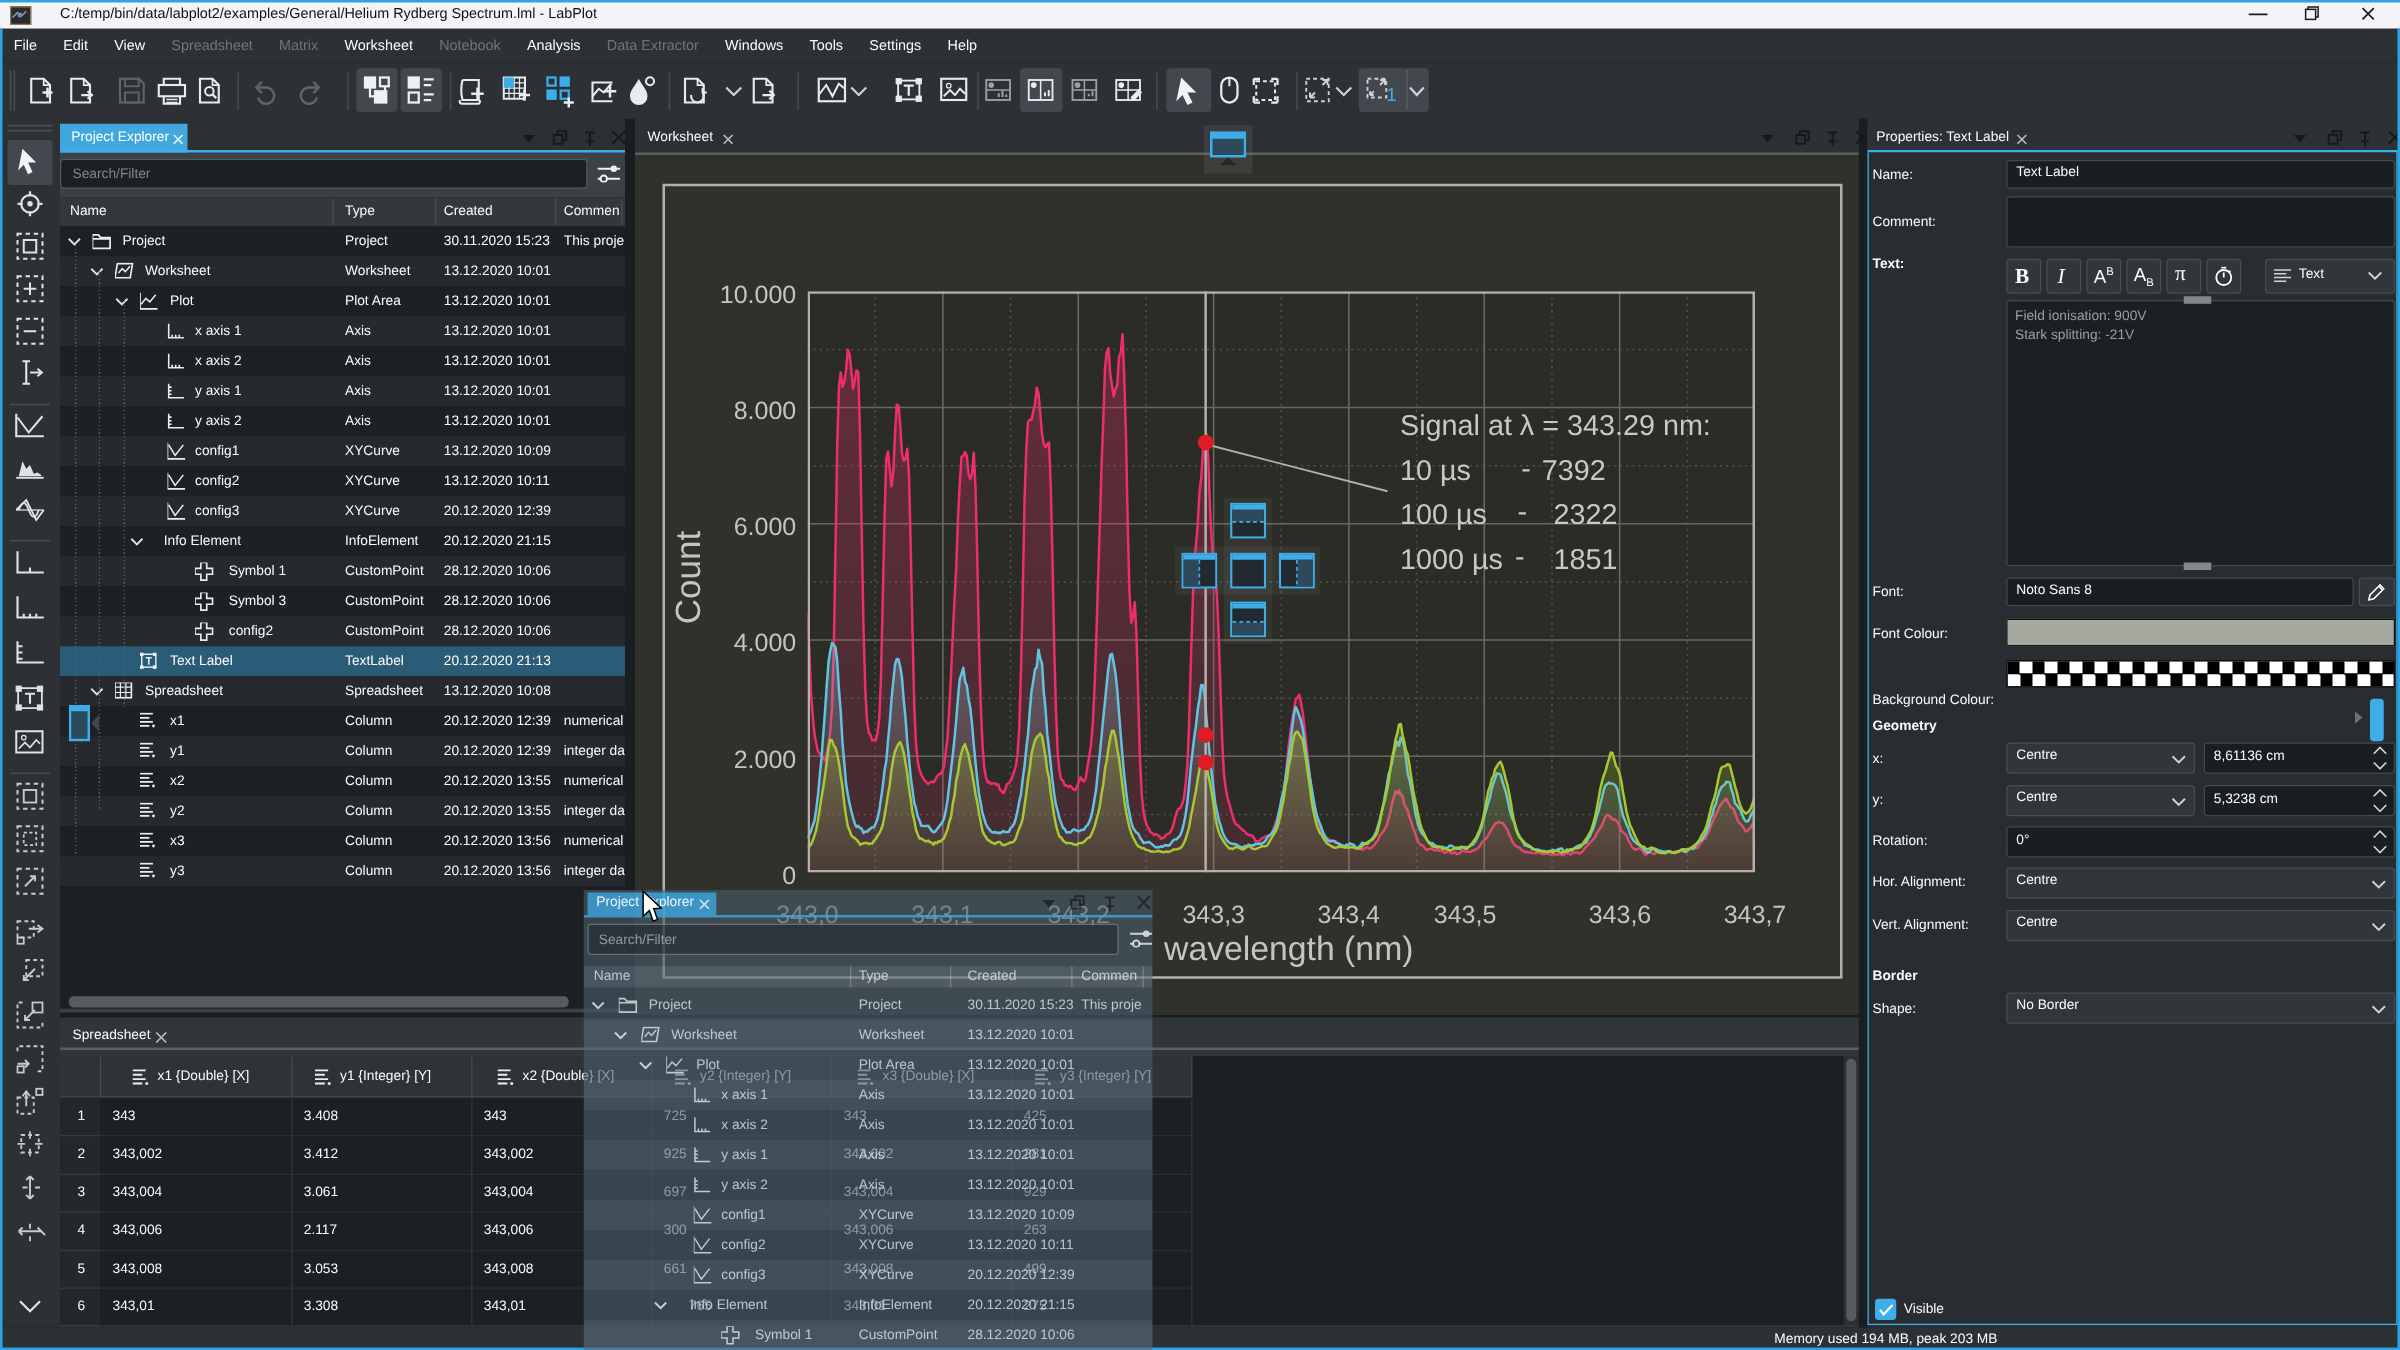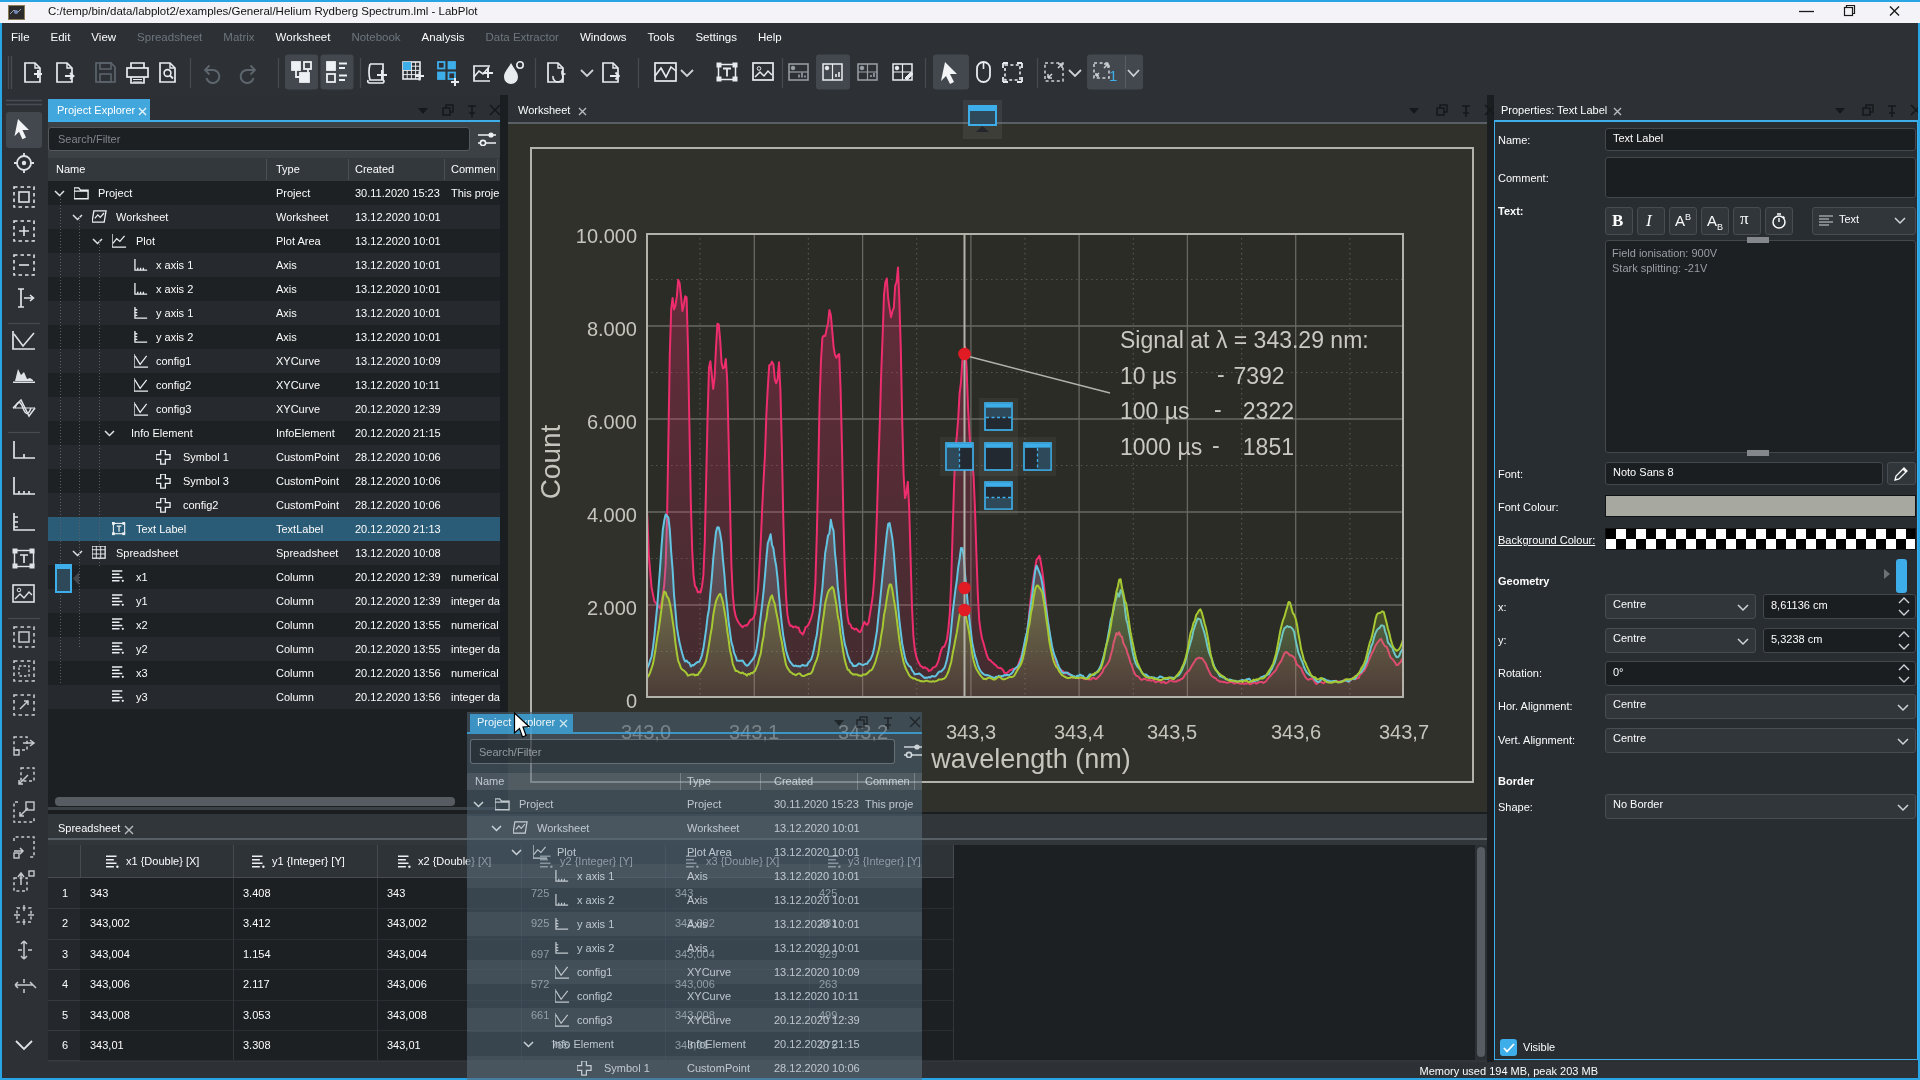--- a/index.html
+++ b/index.html
@@ -705,21 +705,21 @@
 <div class="lbl" style="left:4px;top:373px;">Font:</div>
 <div class="inp" style="left:111px;top:367px;width:278px;height:23px;">
       <span style="position:absolute;left:7px;top:3px;">Noto Sans 8</span>
     </div>
 <div class="abs" style="left:393px;top:367px;width:29px;height:23px;background:#31363b;border:1px solid #474d52;border-radius:3px;"></div>
 <svg class="abs" style="left:400px;top:371px;" width="15" height="15" viewBox="0 0 15 15">
       <path d="M1 14 l1 -4 l8 -8 l3 3 l-8 8 z M9 3 l3 3" fill="none" stroke="#fcfcfc" stroke-width="1.3"></path>
     </svg>
 <div class="lbl" style="left:4px;top:406px;">Font Colour:</div>
 <div class="abs" style="left:111px;top:400px;width:311px;height:22px;background:#a7a9a1;border:1px solid #101214;"></div>
-<div class="lbl" style="left:4px;top:439px;text-decoration:underline;">Background Colour:</div>
+<div class="lbl" style="left:4px;top:459px;">Background Colour:</div>
 <div class="abs" style="left:111px;top:433px;width:311px;height:22px;border:1px solid #101214;background:repeating-conic-gradient(#ffffff 0% 25%, #000000 0% 50%) 0 0/20px 20px;"></div>
 <div class="lbl" style="left:4px;top:480px;font-weight:bold;">Geometry</div>
 <div class="lbl" style="left:4px;top:506px;">x:</div>
 <div class="abs" style="left:111px;top:499px;width:151px;height:25px;background:#31363b;border:1px solid #474d52;border-radius:3px;"></div>
 <div class="abs" style="left:119px;top:503px;font-size:11px;color:#fcfcfc;">Centre</div>
 <svg class="abs" style="left:243px;top:509px;" width="12" height="8">
       <path d="M1 1 l5 5 l5 -5" stroke="#cfd4d8" fill="none" stroke-width="1.5"></path>
     </svg>
 <div class="inp" style="left:269px;top:499px;width:153px;height:25px;">
       <span style="position:absolute;left:7px;top:4px;">8,61136 cm</span>
@@ -839,32 +839,32 @@
 <div class="abs" style="left:42px;top:103px;font-size:11px;color:#fcfcfc;">343,002</div>
 <div class="abs" style="left:195px;top:103px;font-size:11px;color:#fcfcfc;">3.412</div>
 <div class="abs" style="left:339px;top:103px;font-size:11px;color:#fcfcfc;">343,002</div>
 <div class="abs" style="left:483px;top:103px;font-size:11px;color:#fcfcfc;">925</div>
 <div class="abs" style="left:627px;top:103px;font-size:11px;color:#fcfcfc;">343,002</div>
 <div class="abs" style="left:771px;top:103px;font-size:11px;color:#fcfcfc;">281</div>
 <div class="abs" style="left:32px;top:125px;width:873px;height:1px;background:#2a2e32;"></div>
 <div class="abs" style="left:0px;top:125px;width:32px;height:1px;background:#363b40;"></div>
 <div class="abs" style="left:8px;top:134px;width:18px;text-align:center;font-size:11px;color:#fcfcfc;">3</div>
 <div class="abs" style="left:42px;top:134px;font-size:11px;color:#fcfcfc;">343,004</div>
-<div class="abs" style="left:195px;top:134px;font-size:11px;color:#fcfcfc;">1.154</div>
+<div class="abs" style="left:195px;top:134px;font-size:11px;color:#fcfcfc;">3.061</div>
 <div class="abs" style="left:339px;top:134px;font-size:11px;color:#fcfcfc;">343,004</div>
 <div class="abs" style="left:483px;top:134px;font-size:11px;color:#fcfcfc;">697</div>
 <div class="abs" style="left:627px;top:134px;font-size:11px;color:#fcfcfc;">343,004</div>
 <div class="abs" style="left:771px;top:134px;font-size:11px;color:#fcfcfc;">929</div>
 <div class="abs" style="left:32px;top:155px;width:873px;height:1px;background:#2a2e32;"></div>
 <div class="abs" style="left:0px;top:155px;width:32px;height:1px;background:#363b40;"></div>
 <div class="abs" style="left:8px;top:164px;width:18px;text-align:center;font-size:11px;color:#fcfcfc;">4</div>
 <div class="abs" style="left:42px;top:164px;font-size:11px;color:#fcfcfc;">343,006</div>
 <div class="abs" style="left:195px;top:164px;font-size:11px;color:#fcfcfc;">2.117</div>
 <div class="abs" style="left:339px;top:164px;font-size:11px;color:#fcfcfc;">343,006</div>
-<div class="abs" style="left:483px;top:164px;font-size:11px;color:#fcfcfc;">572</div>
+<div class="abs" style="left:483px;top:164px;font-size:11px;color:#fcfcfc;">300</div>
 <div class="abs" style="left:627px;top:164px;font-size:11px;color:#fcfcfc;">343,006</div>
 <div class="abs" style="left:771px;top:164px;font-size:11px;color:#fcfcfc;">263</div>
 <div class="abs" style="left:32px;top:186px;width:873px;height:1px;background:#2a2e32;"></div>
 <div class="abs" style="left:0px;top:186px;width:32px;height:1px;background:#363b40;"></div>
 <div class="abs" style="left:8px;top:195px;width:18px;text-align:center;font-size:11px;color:#fcfcfc;">5</div>
 <div class="abs" style="left:42px;top:195px;font-size:11px;color:#fcfcfc;">343,008</div>
 <div class="abs" style="left:195px;top:195px;font-size:11px;color:#fcfcfc;">3.053</div>
 <div class="abs" style="left:339px;top:195px;font-size:11px;color:#fcfcfc;">343,008</div>
 <div class="abs" style="left:483px;top:195px;font-size:11px;color:#fcfcfc;">661</div>
 <div class="abs" style="left:627px;top:195px;font-size:11px;color:#fcfcfc;">343,008</div>

